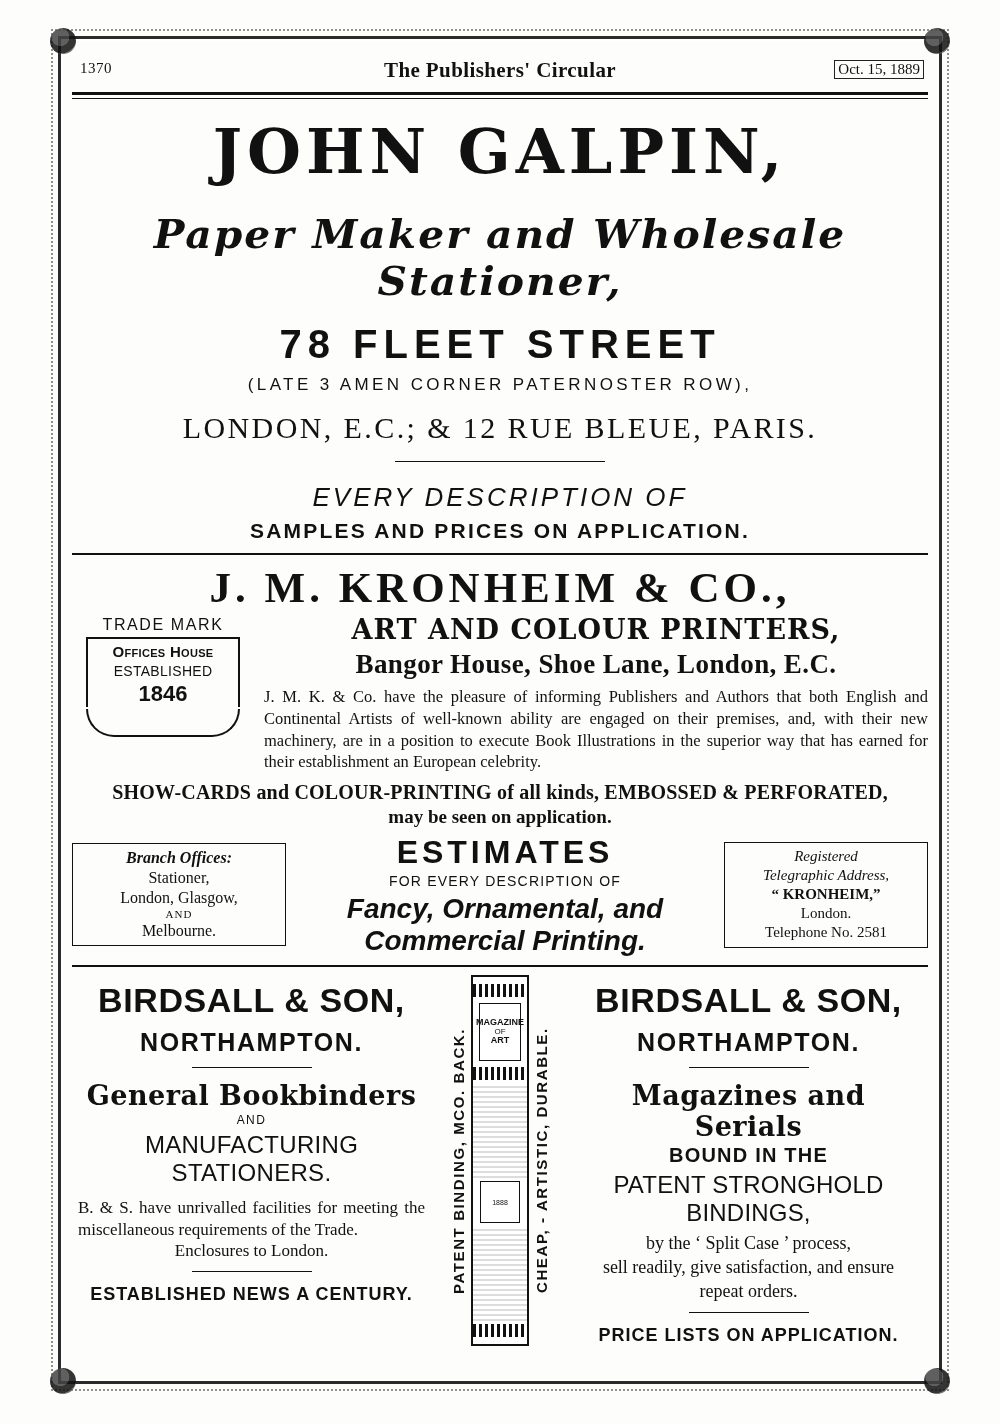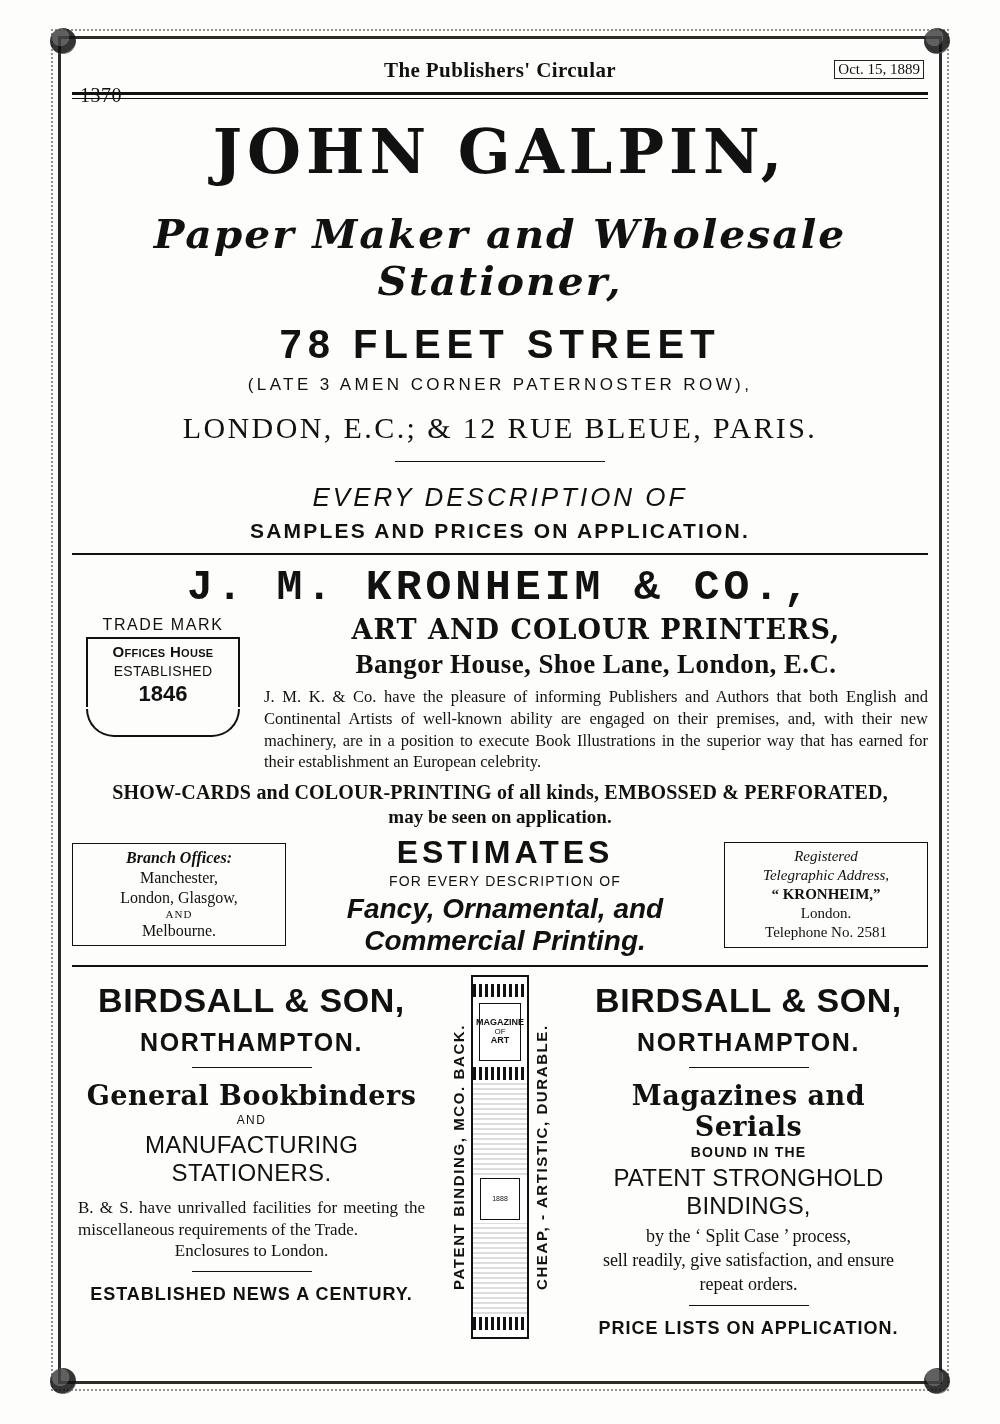--- a/index.html
+++ b/index.html
@@ -50,23 +50,22 @@
   
   .runhead {
     position: relative;
     height: 40px;
     display: flex;
     align-items: center;
     justify-content: center;
   }
   .runhead .folio {
     position: absolute; left: 8px; top: 10px;
-    font-size: 20px; letter-spacing: .5px;
-    font-family: "Liberation Serif", serif;
-    margin-top: 24px;
+    font-size: 15px; letter-spacing: .5px;
+    font-family: "Liberation Serif", serif;
   }
   .runhead .title {
     font-size: 21px;
     font-weight: bold;
     letter-spacing: .4px;
   }
   .runhead .date {
     position: absolute; right: 4px; top: 10px;
     font-size: 15px;
     border: 1px solid #222;
@@ -144,21 +143,21 @@
     margin-bottom: 10px;
   }
 
   
   .kronheim { margin-top: 4px; }
   .kron-title {
     text-align: center;
     font-size: 43px;
     font-weight: bold;
     letter-spacing: 4px;
-    font-family: Liberation Mono, monospace;
+    font-family: Liberation Serif, serif;
     margin: 6px 0 2px 0;
   }
   .kron-row { display: flex; align-items: flex-start; }
   .kron-left {
     width: 182px;
     flex: 0 0 182px;
     text-align: center;
     padding-top: 2px;
   }
   .trademark {
@@ -300,21 +299,21 @@
   }
   .bs-center { text-align: center; }
   .bs-encl { font-size: 17px; margin-top: 0; }
   .bs-foot {
     font-size: 18px;
     font-weight: bold;
     font-family: "Liberation Sans", sans-serif;
     letter-spacing: 1px;
     margin-top: 10px;
   }
-  .bs-bound { font-size: 14px; font-weight: bold; letter-spacing: 1.2px; font-family: "Liberation Sans", sans-serif; margin: 2px 0 4px 0;}
+  .bs-bound { font-size: 20px; font-weight: bold; letter-spacing: 1.2px; font-family: "Liberation Sans", sans-serif; margin: 2px 0 4px 0;}
   .bs-patent {
     font-size: 24px;
     font-family: "Liberation Sans", sans-serif;
     letter-spacing: .2px;
     margin-bottom: 6px;
   }
   .bs-line { font-size: 18px; margin: 3px 0; }
 
   
   .spine-wrap {
@@ -423,21 +422,21 @@
           <div class="bangor">Bangor House, Shoe Lane, London, E.C.</div>
           <div class="kron-body">J. M. K. &amp; Co. have the pleasure of informing Publishers and Authors that both English and Continental Artists of well-known ability are engaged on their premises, and, with their new machinery, are in a position to execute Book Illustrations in the superior way that has earned for their establishment an European celebrity.</div>
         </div>
       </div>
       <div class="showcards">SHOW-CARDS and COLOUR-PRINTING of all kinds, EMBOSSED &amp; PERFORATED,</div>
       <div class="maybeseen">may be seen on application.</div>
 
       <div class="kron-bottom">
         <div class="branch-box">
           <div class="bb-head">Branch Offices:</div>
-          <div>Manchester,</div>
+          <div>Stationer,</div>
           <div>London, Glasgow,</div>
           <div class="and">AND</div>
           <div>Melbourne.</div>
         </div>
         <div class="kron-mid">
           <div class="estimates">ESTIMATES</div>
           <div class="forevery">FOR EVERY DESCRIPTION OF</div>
           <div class="fancy">Fancy, Ornamental, and Commercial Printing.</div>
         </div>
         <div class="reg-box">

